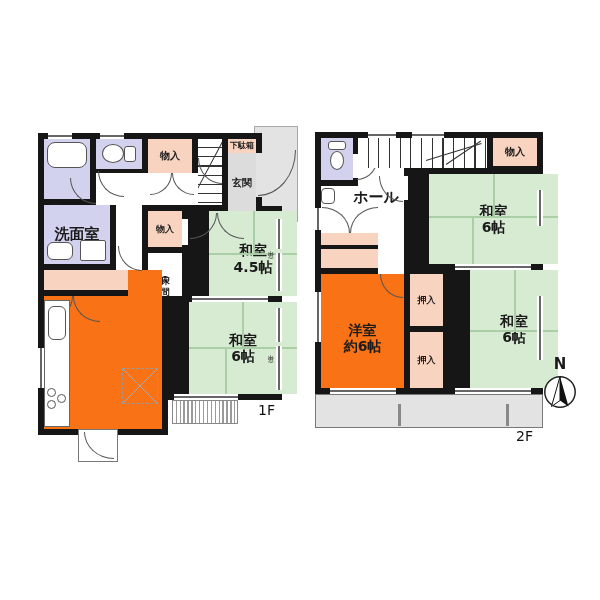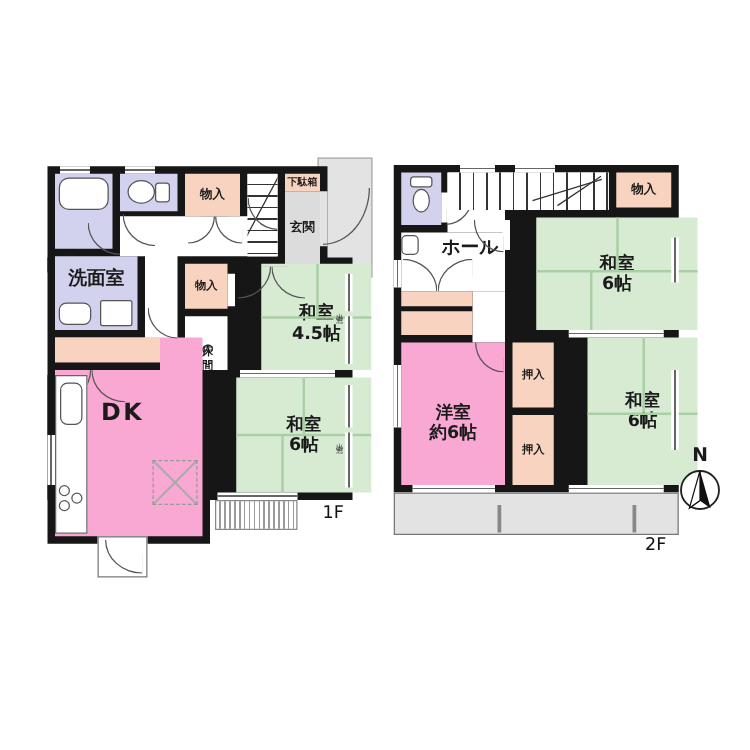--- a/index.html
+++ b/index.html
@@ -2,21 +2,21 @@
 <html><head>
 <meta charset="utf-8">
 <style>
   html,body{margin:0;padding:0;}
   body{width:600px;height:600px;background:#fff;font-family:"DejaVu Sans",sans-serif;}
   .canvas{position:relative;width:600px;height:600px;background:#fff;overflow:hidden;}
   .abs{position:absolute;box-sizing:border-box;}
   .base{position:absolute;box-sizing:border-box;background:#161616;}
   .room{position:absolute;box-sizing:border-box;display:flex;flex-direction:column;align-items:center;justify-content:center;text-align:center;}
   .c-tatami{background:#d7ebd3;margin-left:21px;}
-  .c-west{background:#f9a8d4;}
+  .c-west{background:#f97316;}
   .c-closet{background:#f8d4c0;}
   .c-wet{background:#d2d2ee;}
   .c-gray{background:#dcdcdc;font-family:Liberation Mono, monospace;}
   .c-white{background:#ffffff;}
   .rlbl{font-weight:bold;color:#1b1b1b;line-height:1.15;white-space:nowrap;}
   .fs19{font-size:19px;letter-spacing:2px;}
   .fs14{font-size:14px;}
   .fs11{font-size:15px;}
   .fs10{font-size:10px;}
   .fs9{font-size:9px;}
@@ -86,21 +86,21 @@
   </div>
   <div class="room c-gray" style="left:228px;top:153px;width:28px;height:61px;">
     <span class="rlbl fs10">玄関</span>
   </div>
   <div class="abs" style="left:256px;top:153px;width:6px;height:44px;background:#e3e3e3;"></div>
   <div class="arc br" style="left:258px;top:150px;width:38px;height:46px;"></div>
   <div class="arc bl" style="left:198px;top:158px;width:24px;height:26px;"></div>
   <div class="arc bl" style="left:98px;top:171px;width:26px;height:26px;"></div>
 
   <div class="room c-wet" style="left:44px;top:205px;width:66px;height:59px;justify-content:flex-start;">
-    <span class="rlbl fs11" style="margin-top:9px;">洗面室</span>
+    <span class="rlbl fs11" style="margin-top:21px;">洗面室</span>
     <div class="fixture" style="left:3px;top:37px;width:26px;height:18px;border-radius:6px;"></div>
     <div class="fixture" style="left:36px;top:35px;width:26px;height:21px;border-radius:2px;"></div>
   </div>
   <div class="arc bl" style="left:70px;top:178px;width:26px;height:26px;"></div>
 
   <div class="room c-closet" style="left:148px;top:211px;width:34px;height:36px;">
     <span class="rlbl fs9">物入</span>
   </div>
   <div class="room c-white" style="left:148px;top:253px;width:34px;height:43px;">
     <span class="rlbl fs9 vert">床の間</span>
@@ -118,23 +118,20 @@
   <div class="win-v" style="left:276px;top:219px;width:6px;height:30px;"></div>
   <div class="win-v" style="left:276px;top:253px;width:6px;height:38px;"></div>
   <span class="rlbl fs6 vert" style="position:absolute;left:267px;top:246px;font-weight:normal;color:#333;">出窓</span>
 
   <div class="room c-west" style="left:44px;top:270px;width:118px;height:159px;"></div>
   <div class="room c-closet" style="left:44px;top:270px;width:84px;height:20px;"></div>
   <div class="base" style="left:44px;top:290px;width:84px;height:6px;"></div>
   <div class="arc br" style="left:46px;top:296px;width:27px;height:26px;"></div>
   <div class="arc bl" style="left:73px;top:296px;width:27px;height:26px;"></div>
   <div class="arc bl" style="left:118px;top:246px;width:24px;height:25px;"></div>
-  <div class="abs rlbl fs19" style="left:70px;top:318px;width:56px;height:26px;display:flex;align-items:center;justify-content:center;">
-    <span>DK</span>
-  </div>
   <div class="fixture" style="left:44px;top:300px;width:26px;height:127px;border-width:1px;border-color:#666;"></div>
   <div class="fixture" style="left:48px;top:306px;width:18px;height:34px;border-radius:6px;border-width:1.4px;"></div>
   <div class="dot" style="left:47px;top:388px;"></div>
   <div class="dot" style="left:47px;top:400px;"></div>
   <div class="dot" style="left:57px;top:394px;"></div>
   <div class="dashedx" style="left:122px;top:368px;width:36px;height:36px;"></div>
   <div class="win-v" style="left:38px;top:348px;width:6px;height:40px;"></div>
   <div class="abs c-white" style="left:78px;top:429px;width:40px;height:33px;border:1px solid #777;"></div>
   <div class="arc bl" style="left:84px;top:432px;width:30px;height:27px;"></div>
 

